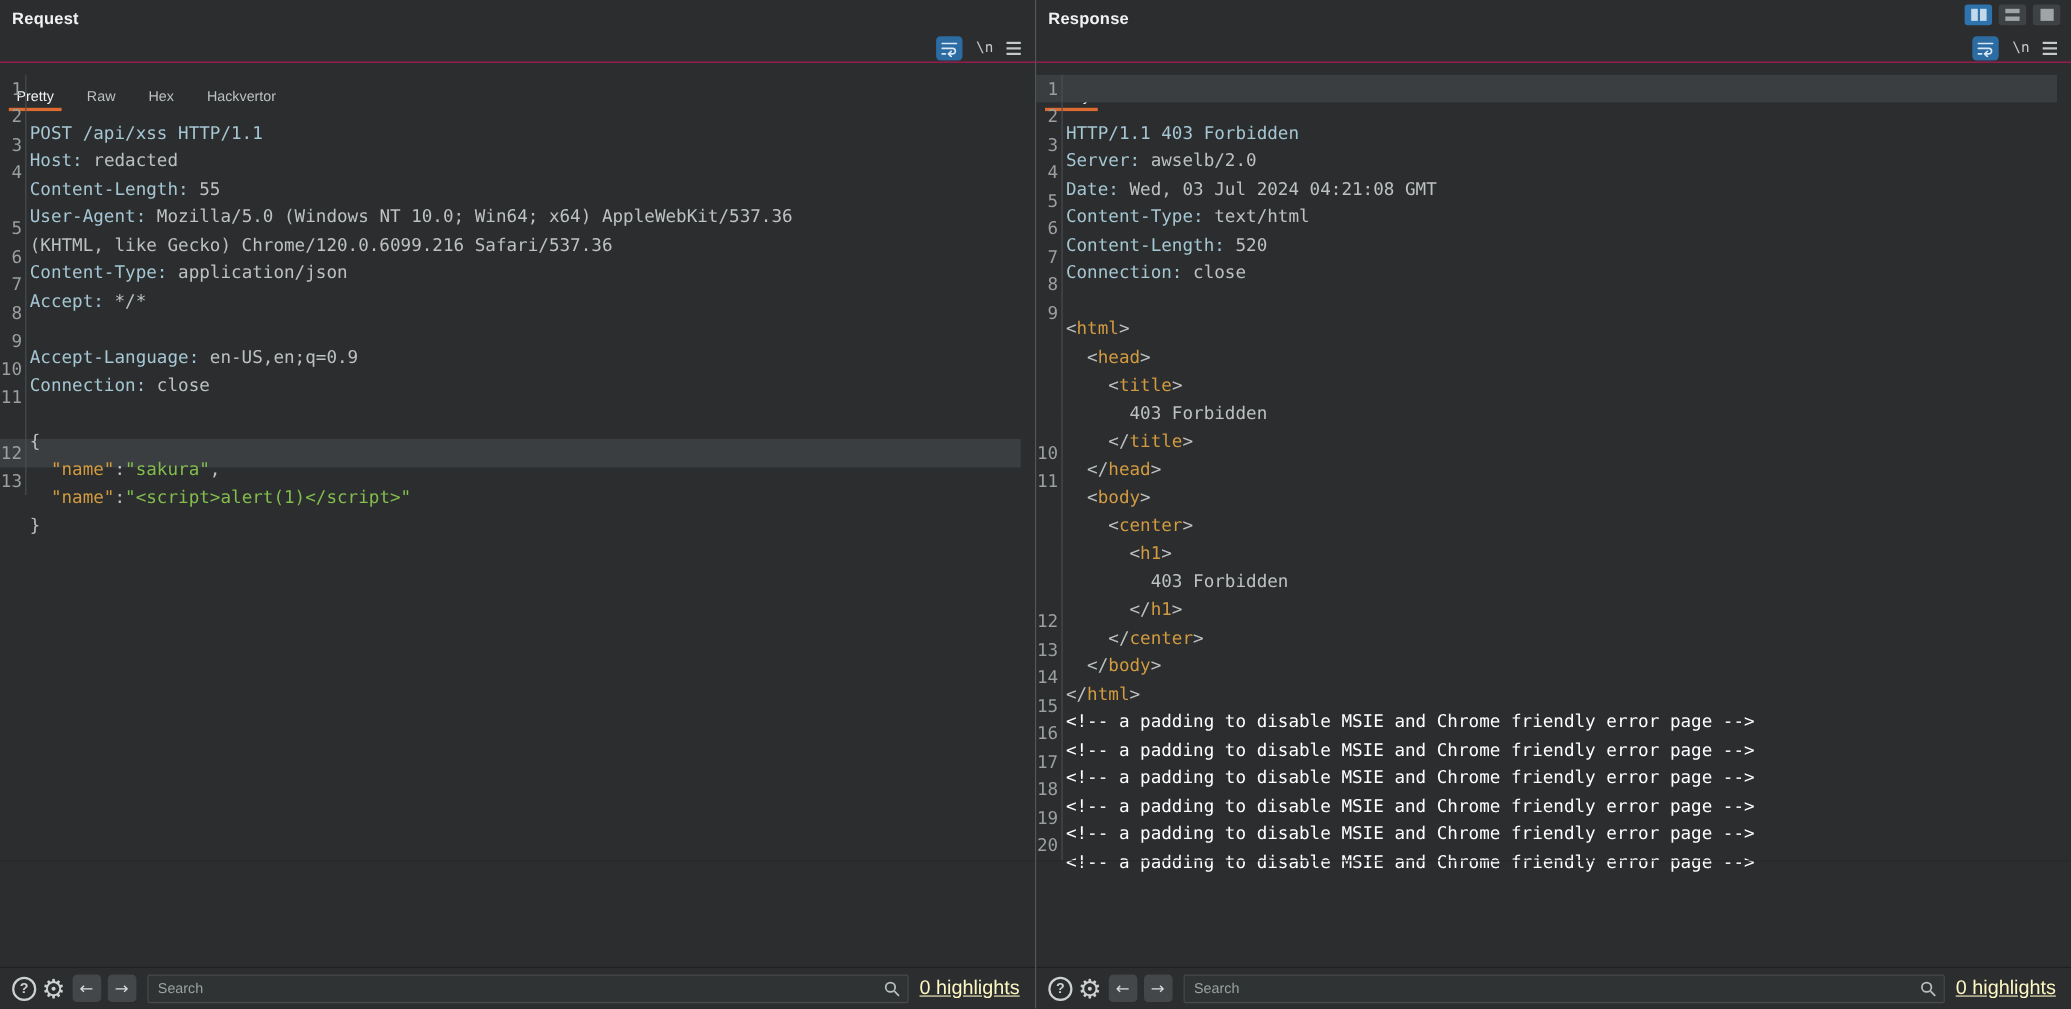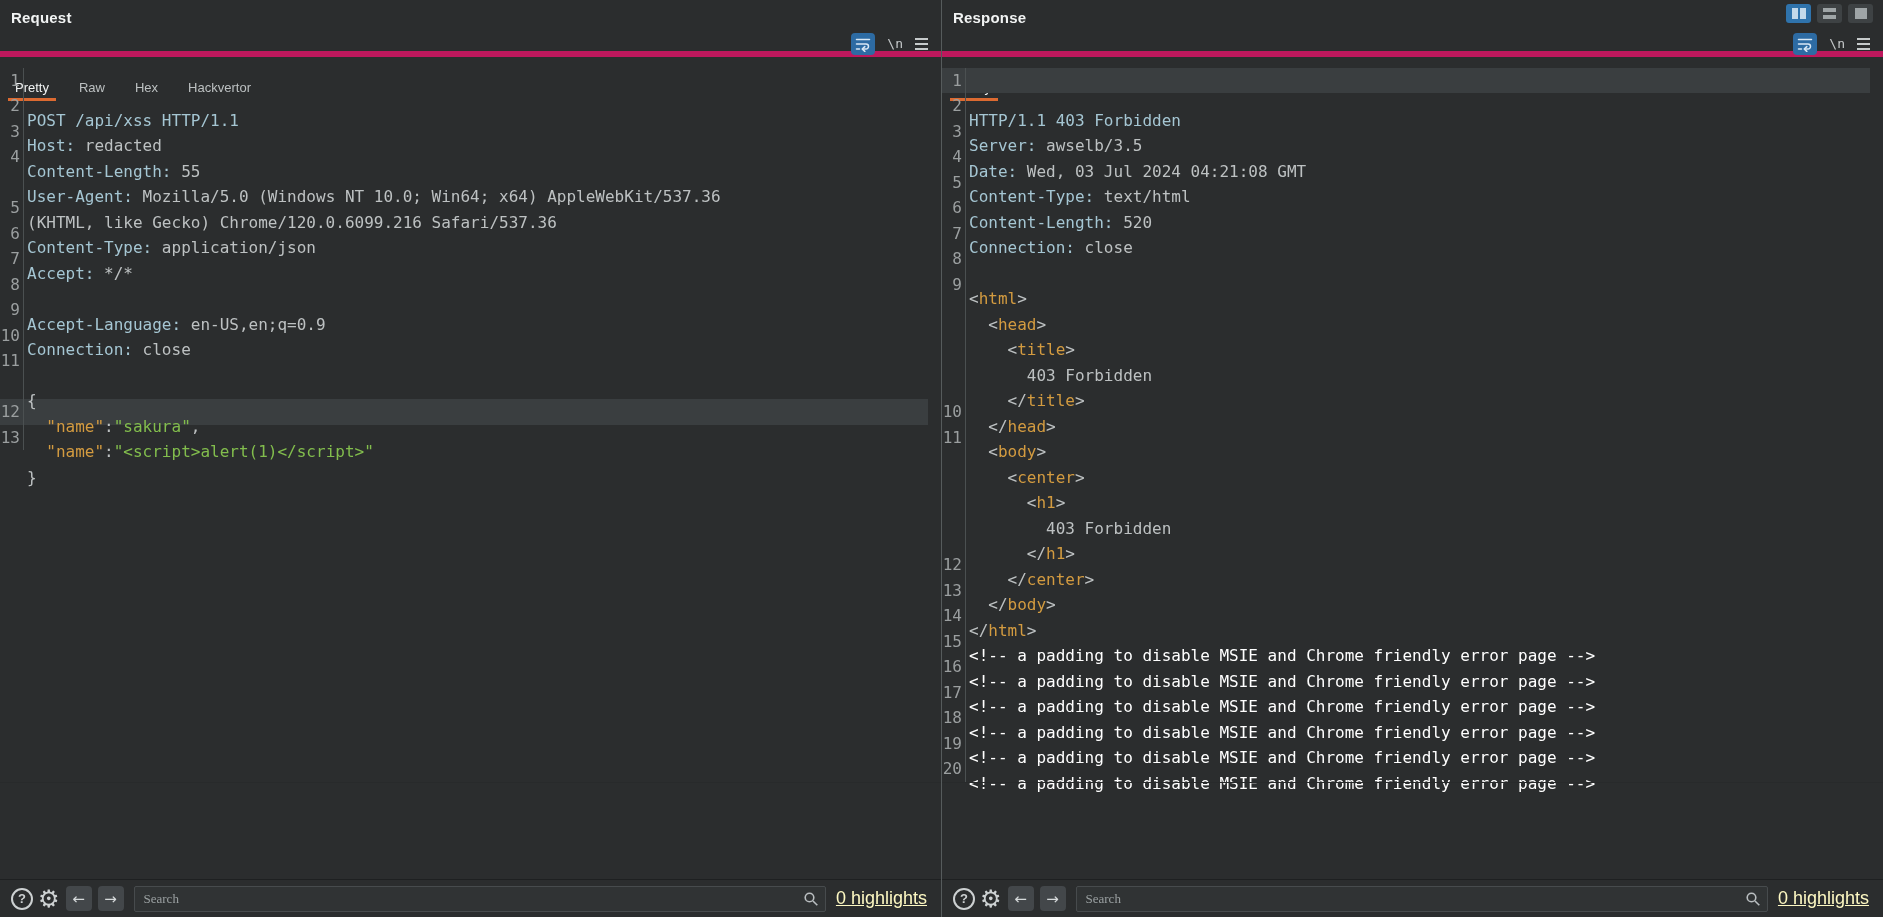--- a/index.html
+++ b/index.html
@@ -6,21 +6,21 @@
   html,body { width:1883px; height:917px; overflow:hidden; background:#2b2d2e;
               font-family:"Liberation Sans", sans-serif; }
   .app { position:relative; width:1883px; height:917px; background:#2b2d2e; }
 
   
   .panel { position:absolute; top:0; height:917px; background:#2b2d2e; }
   .panel-left  { left:0;   width:941px; }
   .panel-right { left:942px; width:941px; }
   .splitter { position:absolute; left:941px; top:0; width:1px; height:917px; background:#565b5c; z-index:5; }
 
-  .panel-header { position:absolute; top:0; left:0; right:0; height:57px; border-bottom:6px solid #be185d; }
+  .panel-header { position:absolute; top:0; left:0; right:0; height:57px; border-bottom:1px solid #be185d; }
   .panel-title { position:absolute; top:9px; left:11px; font-size:15px; font-weight:bold;
                  color:#f1f3f3; letter-spacing:.2px; }
 
   .tab-bar { position:absolute; top:30px; left:0; right:0; height:27px;
              display:flex; align-items:stretch; padding-left:8px;margin-top:44px; }
   .tab { position:relative; display:flex; align-items:center; padding:0 7px; margin-right:16px;
          font-size:13px; color:#bcc0c1; cursor:default; }
   .tab.active { color:#f1f3f3; }
   .tab.active::after { content:""; position:absolute; left:0; right:0; bottom:0; height:3px; background:#dc6a31; }
 
@@ -54,21 +54,21 @@
                display:flex; align-items:center; justify-content:center;
                font-size:13px; font-weight:bold; color:#cdd1d2; }
   .gear-icon { font-size:24px; line-height:24px; color:#cdd1d2; margin-left:5px;
                font-family:"DejaVu Sans", sans-serif; }
   .arrow-btn { width:26px; height:25px; background:#43474a; border-radius:4px; margin-left:6px;
                display:flex; align-items:center; justify-content:center;
                color:#d6dadb; font-size:15px; font-family:"DejaVu Sans", sans-serif; }
   .search-wrap { flex:1; position:relative; margin:0 10px 0 10px; }
   .search-wrap input { width:100%; height:26px; background:#303334; border:1px solid #474b4d;
                        border-radius:2px; color:#d2d6d7; font-size:13px; padding:0 28px 0 9px;
-                       font-family:Liberation Serif, serif; outline:none; }
+                       font-family:Liberation Sans, sans-serif; outline:none; }
   .search-wrap input::placeholder { color:#9aa0a1; }
   .mag { position:absolute; right:7px; top:5px; }
   .highlights { font-size:18px; color:#fef9c3; white-space:nowrap; margin-right:2px;text-decoration:underline; }
 
   
   .layout-switcher { position:absolute; top:4px; left:1786px; display:flex; gap:6px; z-index:6; }
   .layout-btn { width:25px; height:19px; border-radius:3px; background:#3e4244;
                 display:flex; align-items:center; justify-content:center; gap:2px; }
   .layout-btn.active { background:#2f73ac; }
   .lb-col { width:6px; height:11px; background:#c3d9ea; }
@@ -212,21 +212,21 @@
       </div>
     </div>
 
     <div class="rows" id="resp-rows">
         <div class="code-row hl">
           <span class="gutter">1</span>
           <span class="code"><span class="sg-blue">HTTP/1.1 403 Forbidden</span></span>
         </div>
         <div class="code-row">
           <span class="gutter">2</span>
-          <span class="code"><span class="sg-blue">Server:</span><span class="sg-plain"> awselb/3.5</span></span>
+          <span class="code"><span class="sg-blue">Server:</span><span class="sg-plain"> awselb/2.0</span></span>
         </div>
         <div class="code-row">
           <span class="gutter">3</span>
           <span class="code"><span class="sg-blue">Date:</span><span class="sg-plain"> Wed, 03 Jul 2024 04:21:08 GMT</span></span>
         </div>
         <div class="code-row">
           <span class="gutter">4</span>
           <span class="code"><span class="sg-blue">Content-Type:</span><span class="sg-plain"> text/html</span></span>
         </div>
         <div class="code-row">

